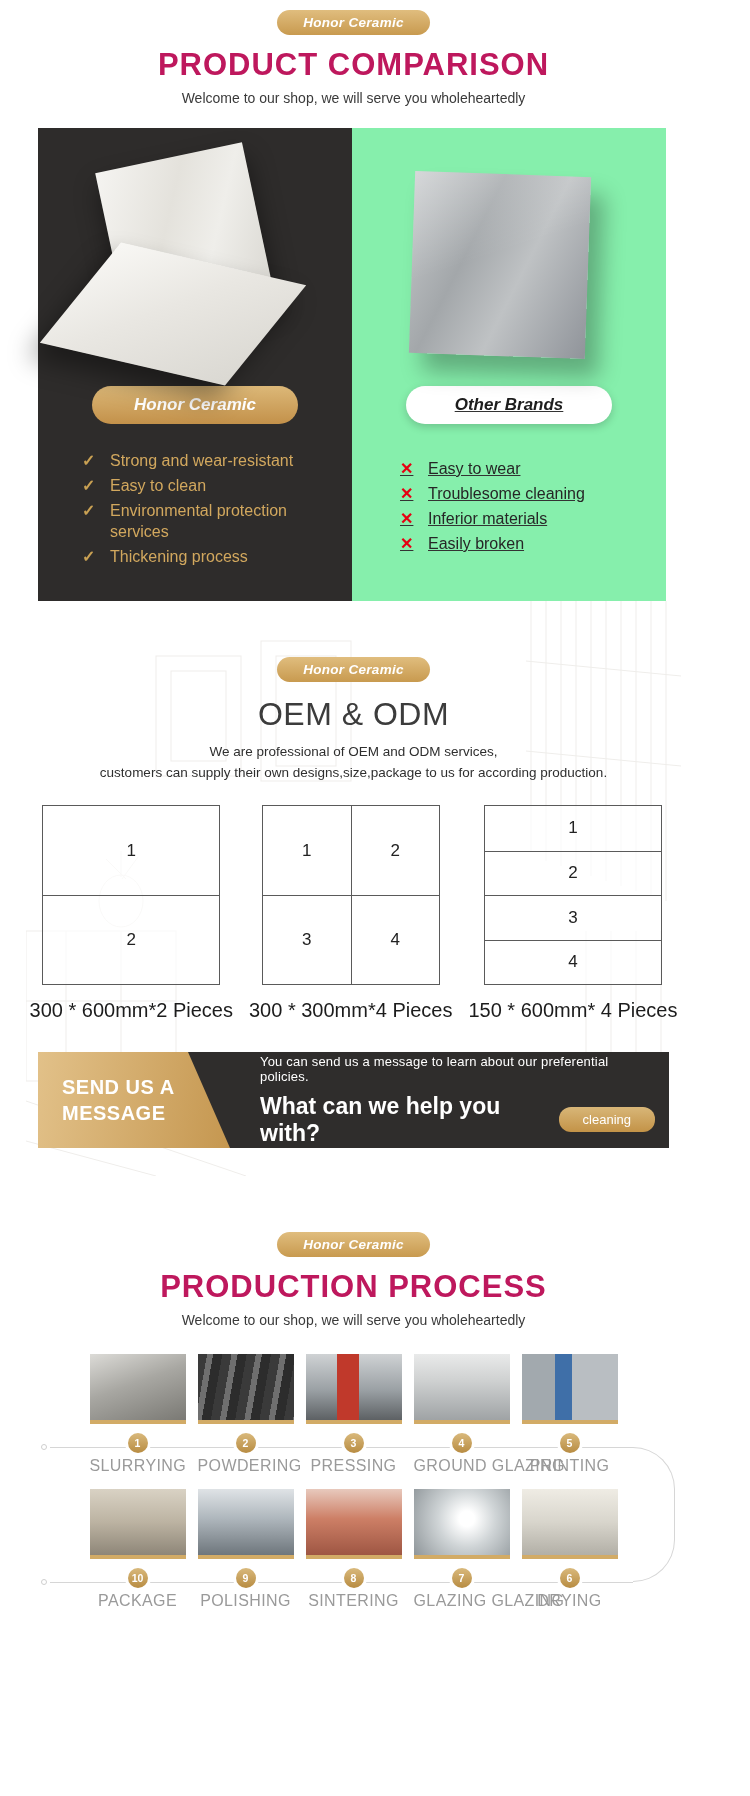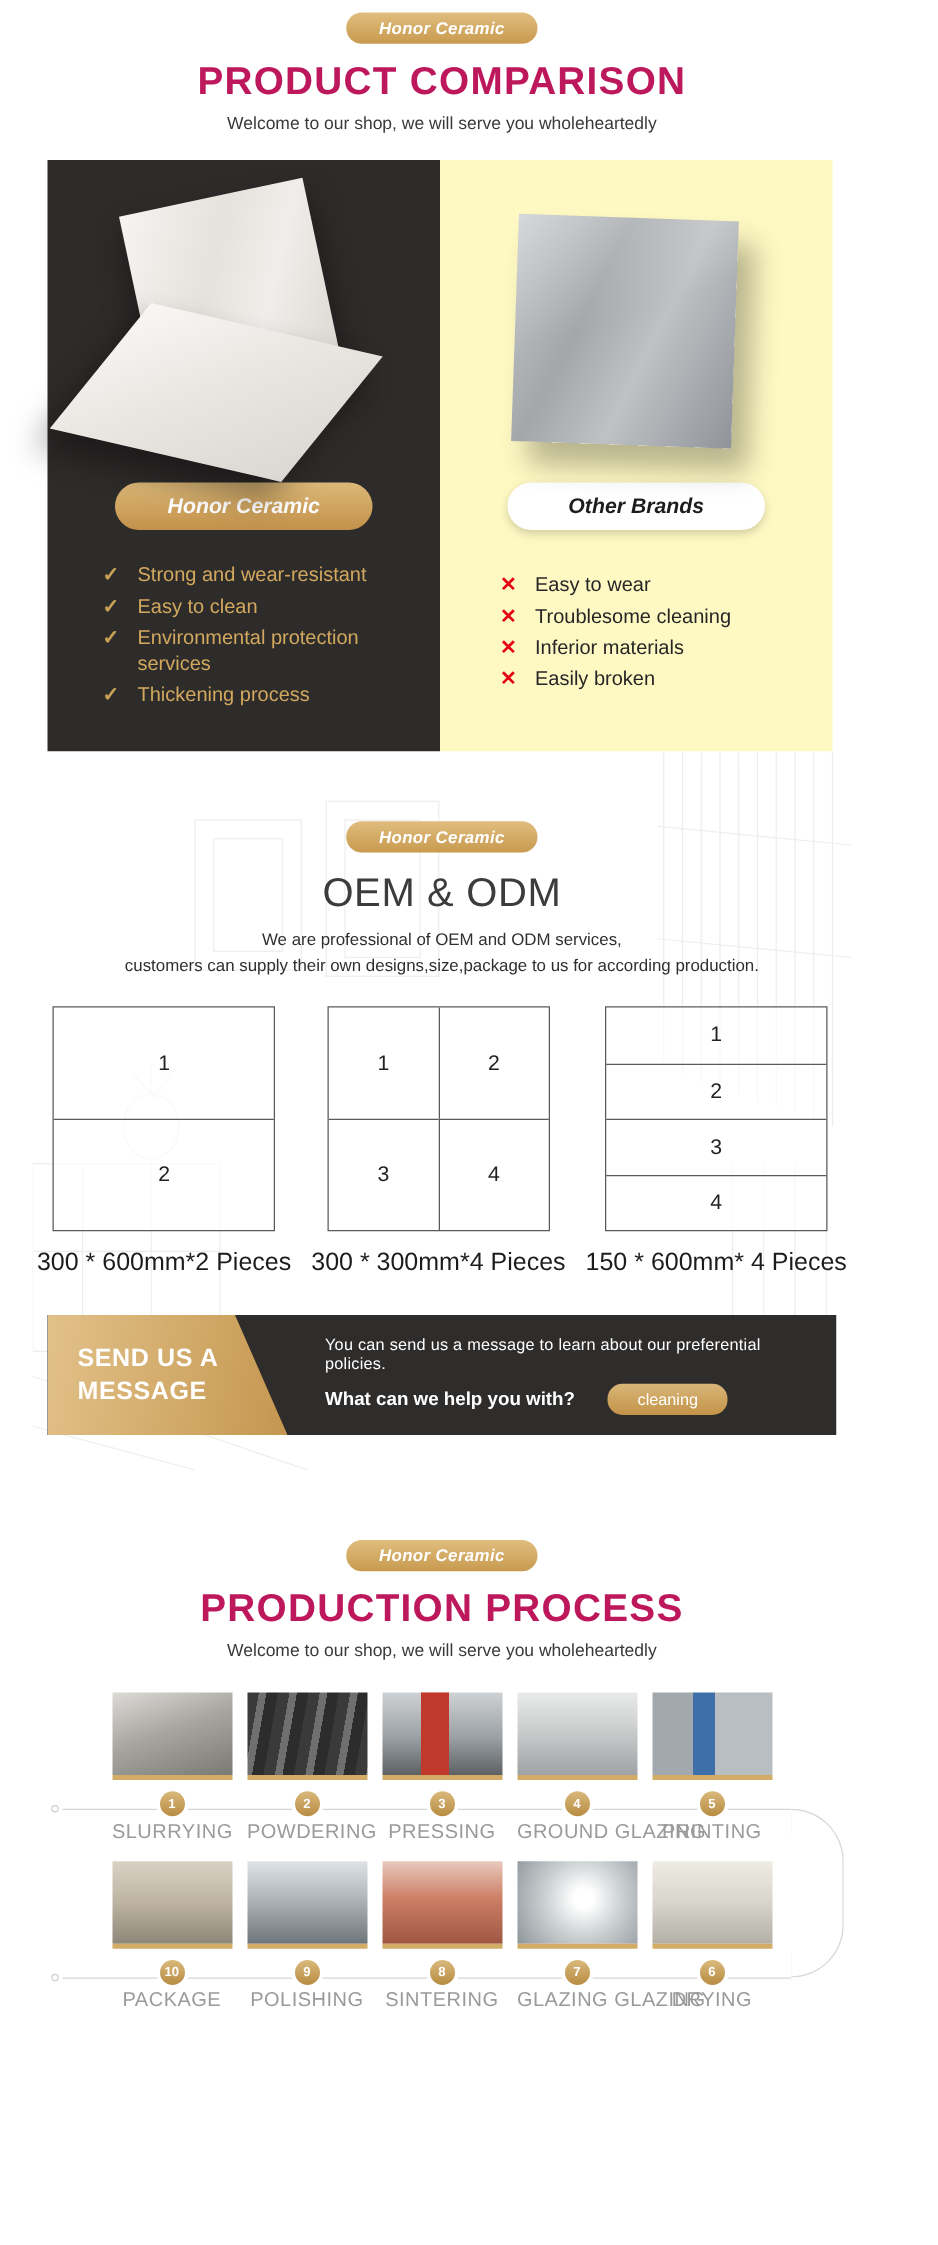--- a/index.html
+++ b/index.html
@@ -55,21 +55,21 @@
     letter-spacing: 1px;
     color: #be185d;
     margin: 12px 0 7px;
   }
   .sec-sub { font-size: 14px; color: #3a3a3a; margin: 0; }
 
   
   .compare { display: flex; margin: 22px 12px 0; }
   .panel { width: 314px; height: 473px; padding-top: 0; }
   .panel.dark { background: #2e2c2b; }
-  .panel.light { background: #fef9c3; }
+  .panel.light { background: #86efac; text-decoration: underline; }
 
   .stage { height: 258px; position: relative; }
   .tile-back {
     position: absolute; left: 72px; top: 28px;
     width: 150px; height: 158px;
     transform: rotate(-12deg);
     background: linear-gradient(115deg, #f5f4f1 0%, #e4e2dc 40%, #efeeea 65%, #d9d7d1 100%);
     box-shadow: 0 14px 26px rgba(0,0,0,.45);
   }
   .tile-front {
@@ -151,21 +151,21 @@
   .banner-left .l1, .banner-left .l2 {
     display: block; color: #fff; font-size: 20px; font-weight: 700;
     line-height: 26px; letter-spacing: .5px;
   }
   .banner-right {
     flex: 1; display: flex; flex-direction: column; justify-content: center;
     padding-left: 30px; padding-right: 14px; color: #fff;
   }
   .banner-small { font-size: 13px; margin: 0 0 9px; letter-spacing: .2px; }
   .banner-row { display: flex; align-items: center; gap: 26px; }
-  .banner-big { font-size: 15px; font-weight: 700; margin: 0; }
+  .banner-big { font-size: 23px; font-weight: 700; margin: 0; }
   .contact-btn {
     background: linear-gradient(180deg, #d8b678, #c39347);
     color: #fff; border: none; border-radius: 12px;
     font-size: 13px; padding: 5px 24px;
     font-family: "Liberation Sans", sans-serif;
     cursor: pointer;
   }
 
   
   .process { text-align: center; margin-top: 44px; padding-bottom: 30px; }

